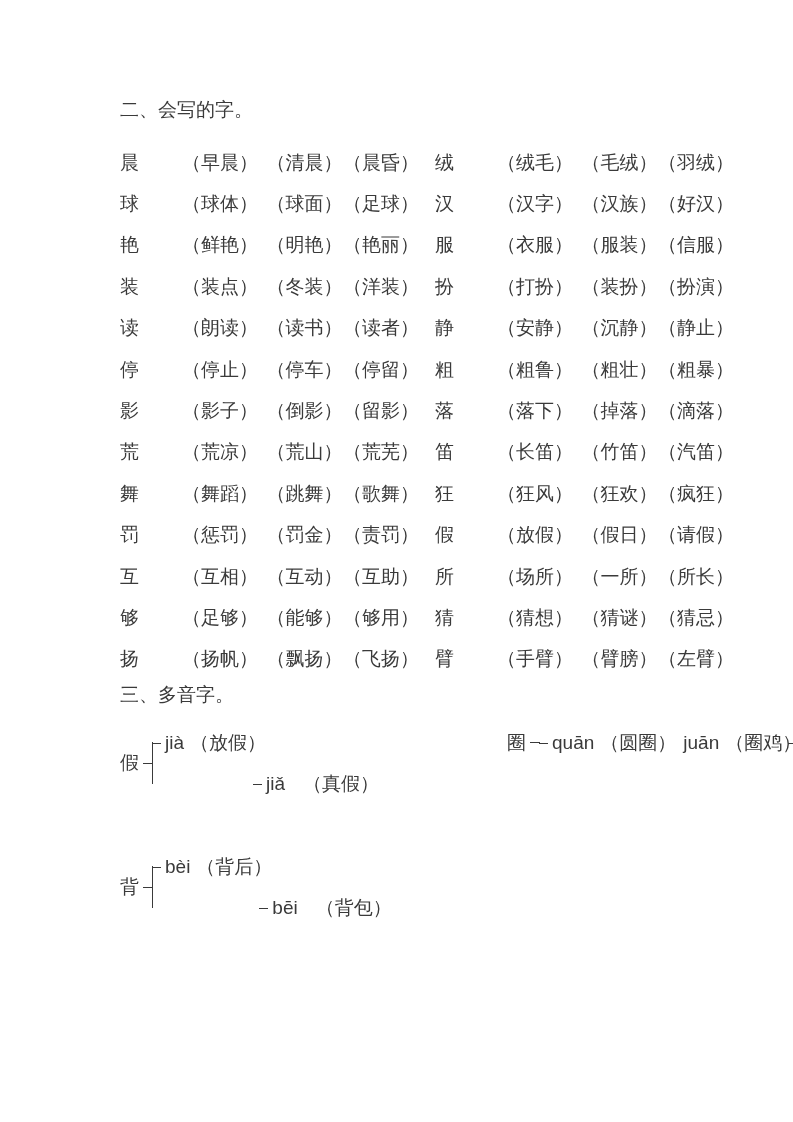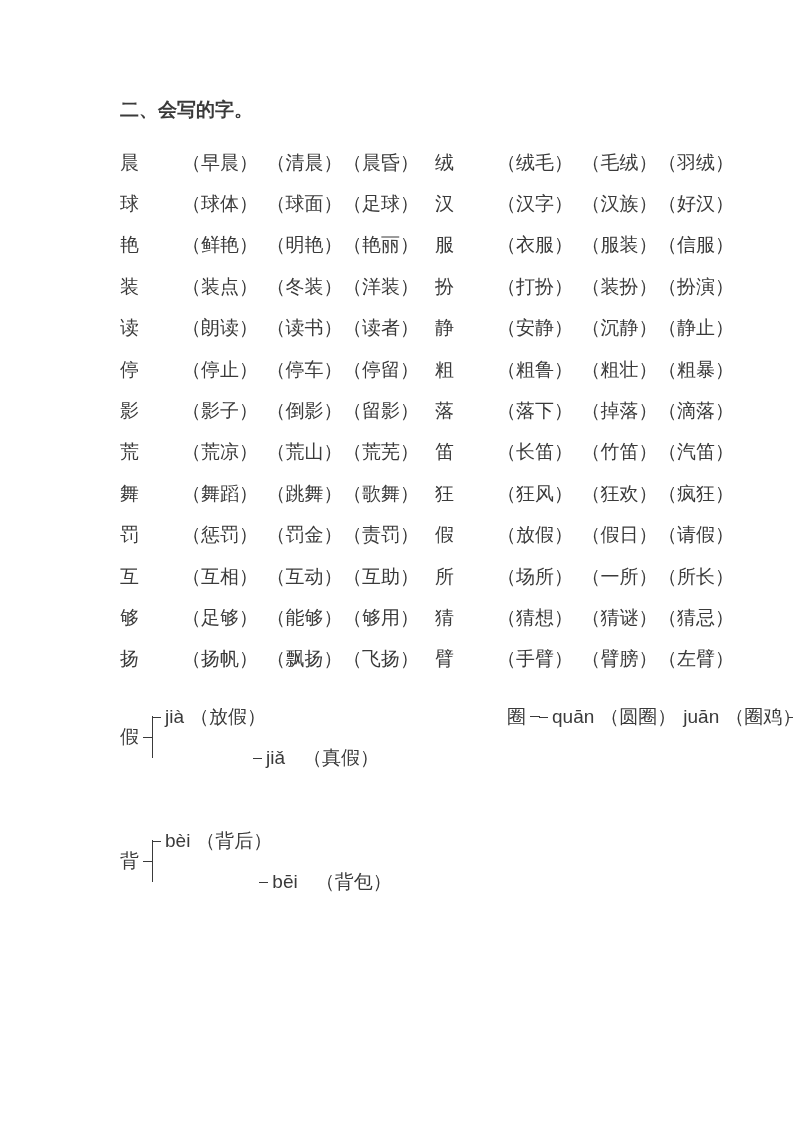--- a/index.html
+++ b/index.html
@@ -5,21 +5,21 @@
   html,body{margin:0;padding:0;background:#ffffff;}
   .page{
     position:relative;
     width:793px;height:1122px;
     background:#ffffff;
     font-family:"Liberation Sans","DejaVu Sans",sans-serif;
     color:#3a3a3a;
     overflow:hidden;
   }
   .content{position:absolute;left:120px;top:99px;right:30px;}
-  .heading{font-size:19px;font-weight:700;line-height:22px;margin:0;}
+  .heading{font-size:19px;font-weight:400;line-height:22px;margin:0;}
   .cols{display:flex;margin-top:21px;}
   .col{display:flex;flex-direction:column;}
   .col.left{width:315px;flex:none;}
   .row{height:41.4px;display:flex;align-items:center;font-size:19px;white-space:nowrap;}
   .row .char{width:22px;flex:none;}
   .row .word{flex:none;}
   .row .w1{width:84px;margin-left:40px;}
   .row .w2{width:77px;text-align:center;}
   .sec3-heading{margin-top:4px;}
   .trees-row{display:flex;align-items:flex-start;margin-top:16px;}
@@ -207,20 +207,21 @@
           </div>
         <div class="row">
             <span class="char">臂</span>
             <span class="word w1">（手臂）</span>
             <span class="word w2">（臂膀）</span>
             <span class="word w3">（左臂）</span>
           </div>
       </div>
     </div>
 
+    <p class="heading sec3-heading">三、多音字。</p>
 
     <div class="trees-row">
       <div class="tree tree-jia">
         <span class="tree-char">假</span>
         <span class="tree-dash"></span>
         <div class="branches two">
           <div class="branch">
               <span class="pinyin">jià</span>
               <span class="word">（放假）</span>
             </div>

